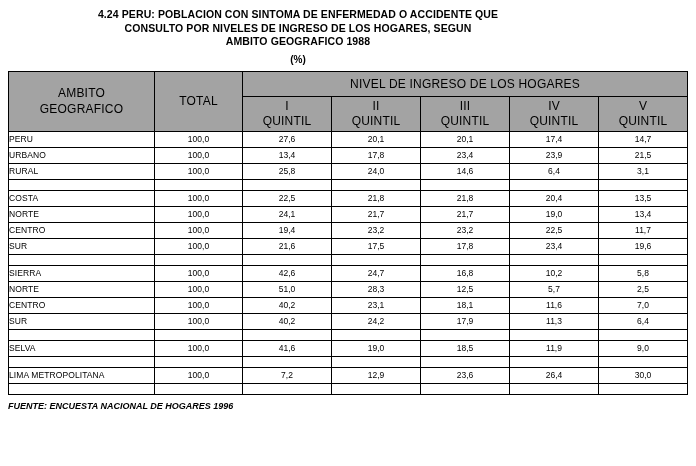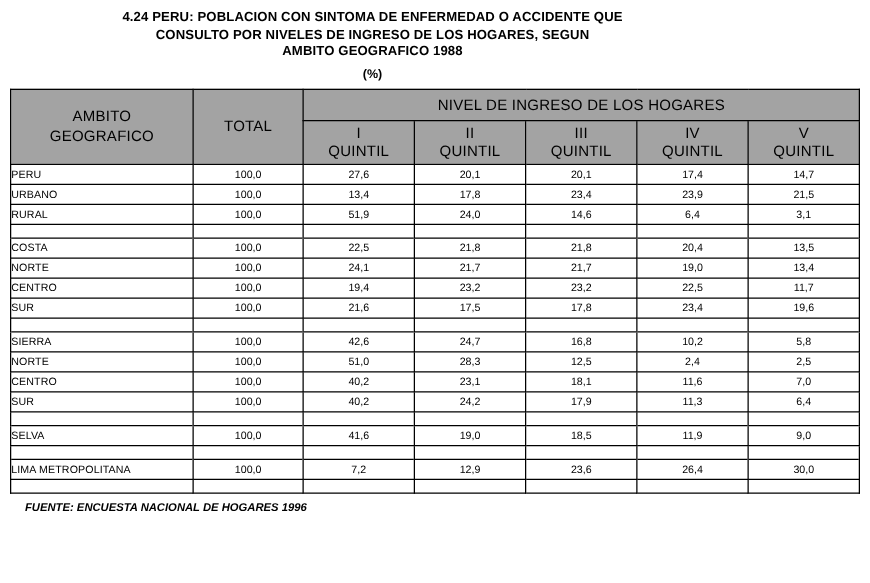--- a/index.html
+++ b/index.html
@@ -109,21 +109,20 @@
   }
   tr.last-row td {
     border-bottom: 1px solid #000;
   }
   .source {
     font-size: 9px;
     font-style: italic;
     font-weight: bold;
     margin-top: 5px;
     line-height: 12px;
-    margin-left: 12px;
   }
 </style>
 </head>
 <body>
 
 <div class="page">
 
   <div class="title-block">
     <div class="title-line">4.24 PERU: POBLACION CON SINTOMA DE ENFERMEDAD O ACCIDENTE QUE</div>
     <div class="title-line">CONSULTO POR NIVELES DE INGRESO DE LOS HOGARES, SEGUN</div>
@@ -189,21 +188,21 @@
           <td class="num body-cell">100,0</td>
           <td class="num body-cell">13,4</td>
           <td class="num body-cell">17,8</td>
           <td class="num body-cell">23,4</td>
           <td class="num body-cell">23,9</td>
           <td class="num body-cell">21,5</td>
         </tr>
         <tr class="">
           <td class="lbl body-cell indent">RURAL</td>
           <td class="num body-cell">100,0</td>
-          <td class="num body-cell">51,9</td>
+          <td class="num body-cell">25,8</td>
           <td class="num body-cell">24,0</td>
           <td class="num body-cell">14,6</td>
           <td class="num body-cell">6,4</td>
           <td class="num body-cell">3,1</td>
         </tr>
         <tr class="spacer">
           <td class="num body-cell">&nbsp;</td>
           <td class="num body-cell">&nbsp;</td>
           <td class="num body-cell">&nbsp;</td>
           <td class="num body-cell">&nbsp;</td>
@@ -264,21 +263,21 @@
           <td class="num body-cell">16,8</td>
           <td class="num body-cell">10,2</td>
           <td class="num body-cell">5,8</td>
         </tr>
         <tr class="">
           <td class="lbl body-cell indent">NORTE</td>
           <td class="num body-cell">100,0</td>
           <td class="num body-cell">51,0</td>
           <td class="num body-cell">28,3</td>
           <td class="num body-cell">12,5</td>
-          <td class="num body-cell">2,4</td>
+          <td class="num body-cell">5,7</td>
           <td class="num body-cell">2,5</td>
         </tr>
         <tr class="">
           <td class="lbl body-cell indent">CENTRO</td>
           <td class="num body-cell">100,0</td>
           <td class="num body-cell">40,2</td>
           <td class="num body-cell">23,1</td>
           <td class="num body-cell">18,1</td>
           <td class="num body-cell">11,6</td>
           <td class="num body-cell">7,0</td>

